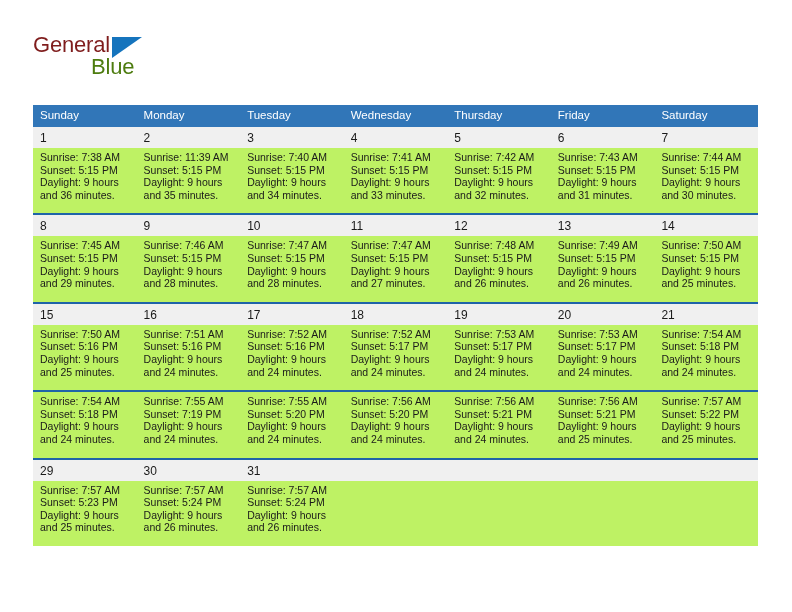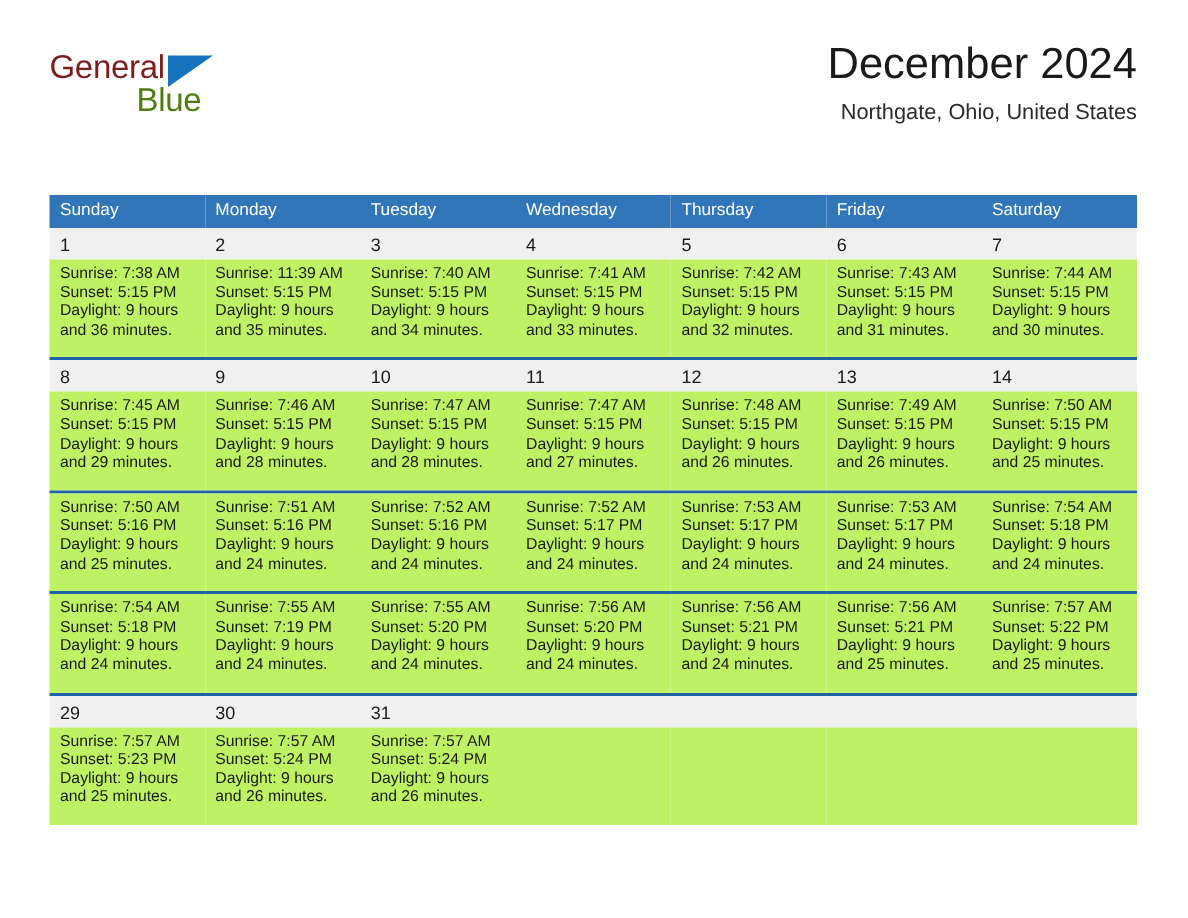--- a/index.html
+++ b/index.html
@@ -85,21 +85,20 @@
   }
 
   
   .cal {
     position: absolute;
     left: 33px;
     top: 105px;
     width: 725px;
     border-collapse: collapse;
     table-layout: fixed;
-    margin-top: 25px;
   }
   .cal th {
     background: #3176b8;
     color: #ffffff;
     font-size: 11.5px;
     font-weight: normal;
     text-align: left;
     padding: 4px 0 5px 7px;
     line-height: 13px;
   }
@@ -136,24 +135,20 @@
 <div class="page">
 
   <div class="top">
 
     <div class="logo">
       <span class="logo-general">General</span>
       <span class="logo-tri"></span>
       <span class="logo-blue">Blue</span>
     </div>
 
-    <div class="titles">
-      <div class="cal-title">December 2024</div>
-      <div class="cal-sub">Northgate, Ohio, United States</div>
-    </div>
 
   </div>
 
   <table class="cal">
     <thead>
       <tr>
         <th>Sunday</th>
         <th>Monday</th>
         <th>Tuesday</th>
         <th>Wednesday</th>
@@ -271,20 +266,29 @@
           <span class="ln">Sunrise: 7:50 AM</span>
           <span class="ln">Sunset: 5:15 PM</span>
           <span class="ln">Daylight: 9 hours</span>
           <span class="ln">and 25 minutes.</span>
         </td>
       </tr>
 
       <tr class="week-sep">
         <td colspan="7"></td>
       </tr>
+      <tr class="date-row">
+        <td>15</td>
+        <td>16</td>
+        <td>17</td>
+        <td>18</td>
+        <td>19</td>
+        <td>20</td>
+        <td>21</td>
+      </tr>
       <tr class="info-row">
         <td>
           <span class="ln">Sunrise: 7:50 AM</span>
           <span class="ln">Sunset: 5:16 PM</span>
           <span class="ln">Daylight: 9 hours</span>
           <span class="ln">and 25 minutes.</span>
         </td>
         <td>
           <span class="ln">Sunrise: 7:51 AM</span>
           <span class="ln">Sunset: 5:16 PM</span>

